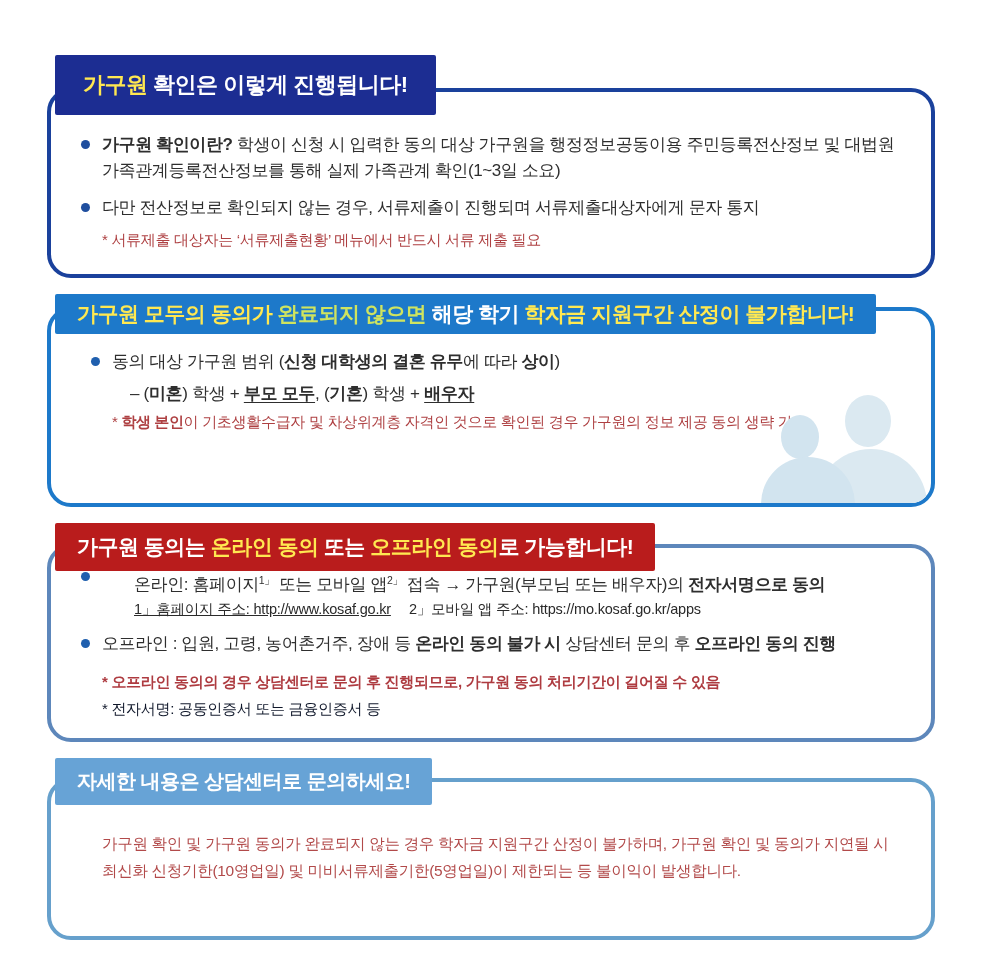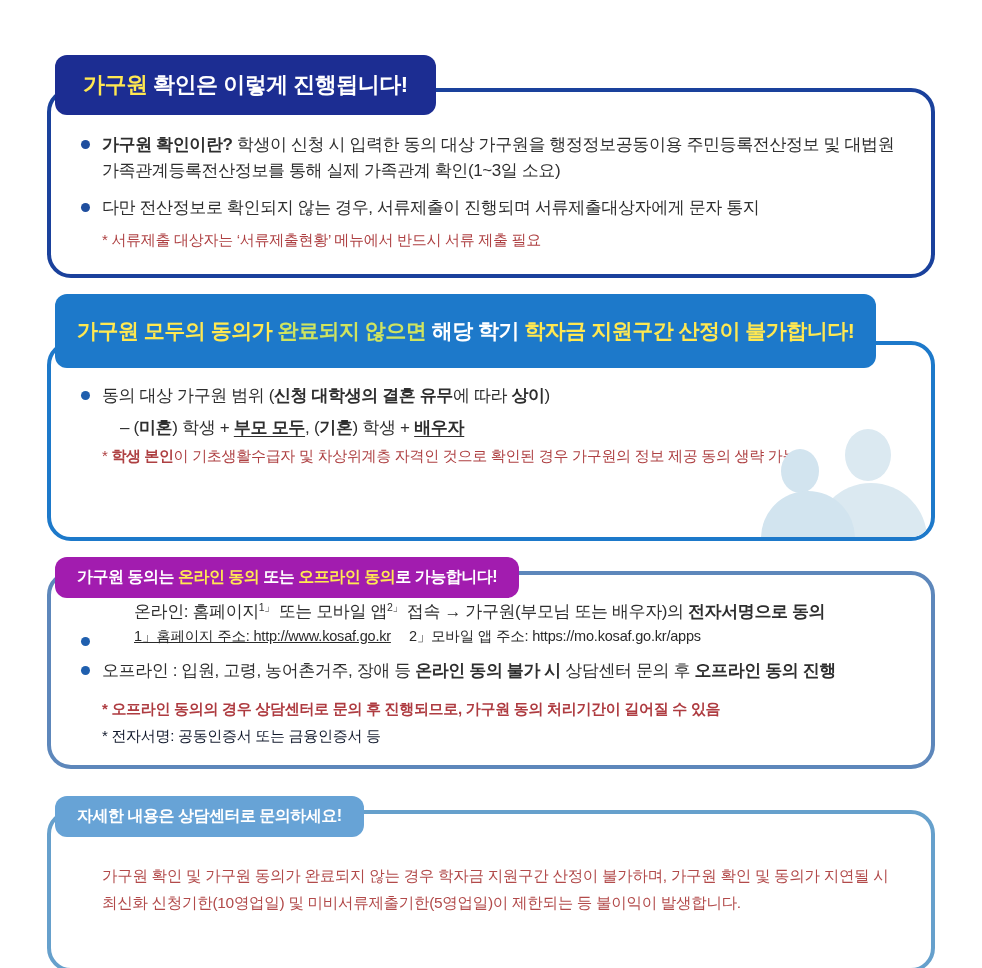--- a/index.html
+++ b/index.html
@@ -3,44 +3,44 @@
 <meta charset="utf-8">
 <style>
   * { box-sizing: border-box; }
   body { margin:0; background:#ffffff; font-family:"Liberation Sans","DejaVu Sans",sans-serif; color:#2e2e2e; }
   .page { width:982px; height:968px; padding:55px 47px 0 47px; overflow:hidden; background:#ffffff; }
 
   .sec { position:relative; }
   .sec + .sec { margin-top:16px; }
 
   .tab { position:relative; z-index:2; display:inline-block; margin-left:8px; color:#fff; font-weight:bold;
-         border-radius:12px; letter-spacing:-0.5px; }
+         border-radius:2px; letter-spacing:-0.5px; }
   .tab-s1 { background:#1c2d92; font-size:22px; padding:15px 28px; }
-  .tab-s2 { background:#1d79ca; font-size:21px; padding:23px 22px; }
-  .tab-s3 { background:#a21caf; font-size:16px; padding:10px 22px; }
-  .tab-s4 { background:#67a3d6; font-size:16px; padding:10px 22px;margin-top:11px; }
+  .tab-s2 { background:#1d79ca; font-size:21px; padding:6px 22px; }
+  .tab-s3 { background:#b91c1c; font-size:21px; padding:10px 22px; }
+  .tab-s4 { background:#67a3d6; font-size:20px; padding:10px 22px; }
 
   .box { position:relative; z-index:1; margin-top:-27px; background:#fff; border-radius:24px; overflow:hidden; }
   .box-s1 { border:4px solid #1a419c; padding:40px 30px 22px 30px; min-height:184px; }
-  .box-s2 { border:4px solid #1d79ca; padding:38px 30px 26px 30px; min-height:200px; }
+  .box-s2 { border:4px solid #1d79ca; padding:38px 30px 26px 40px; min-height:200px; }
   .box-s3 { border:4px solid #5d87bb; padding:24px 30px 18px 30px; min-height:168px; }
   .box-s4 { border:4px solid #66a0cc; padding:36px 30px 22px 30px; min-height:162px; }
 
   .hl-yellow { color:#ffe851; }
   .hl-green  { color:#cfe45f; }
 
   .bullet { display:flex; gap:12px; letter-spacing:-0.4px; }
   .bullet + .bullet { margin-top:10px; }
   .dot { width:9px; height:9px; border-radius:50%; flex:0 0 auto; margin-top:8px; }
   .dot-s1 { background:#1f4e9e; }
   .dot-s2 { background:#1f5fae; }
   .dot-s3 { background:#1f5fae; }
   .dot-s4 { background:#5b9bd5; }
   .btext { font-size:17px; line-height:1.55; max-width:806px; }
-  .bullet.vcenter { align-items:flex-end;gap:44px; }
+  .bullet.vcenter { align-items:flex-start;gap:44px; }
   .bullet.vcenter .dot { margin-top:0; }
 
   b { letter-spacing:-0.4px; }
   .ul { font-weight:bold; text-decoration:underline; text-underline-offset:3px; }
 
   .indent { margin-left:21px; }
   .subline { font-size:17px; line-height:1.5; margin-top:6px; letter-spacing:-0.3px;margin-left:39px; }
   .note { font-size:15px; line-height:1.5; letter-spacing:-0.3px; }
   .red { color:#ae4042; }
   .red-bold { color:#ae3b40; font-weight:bold; }

